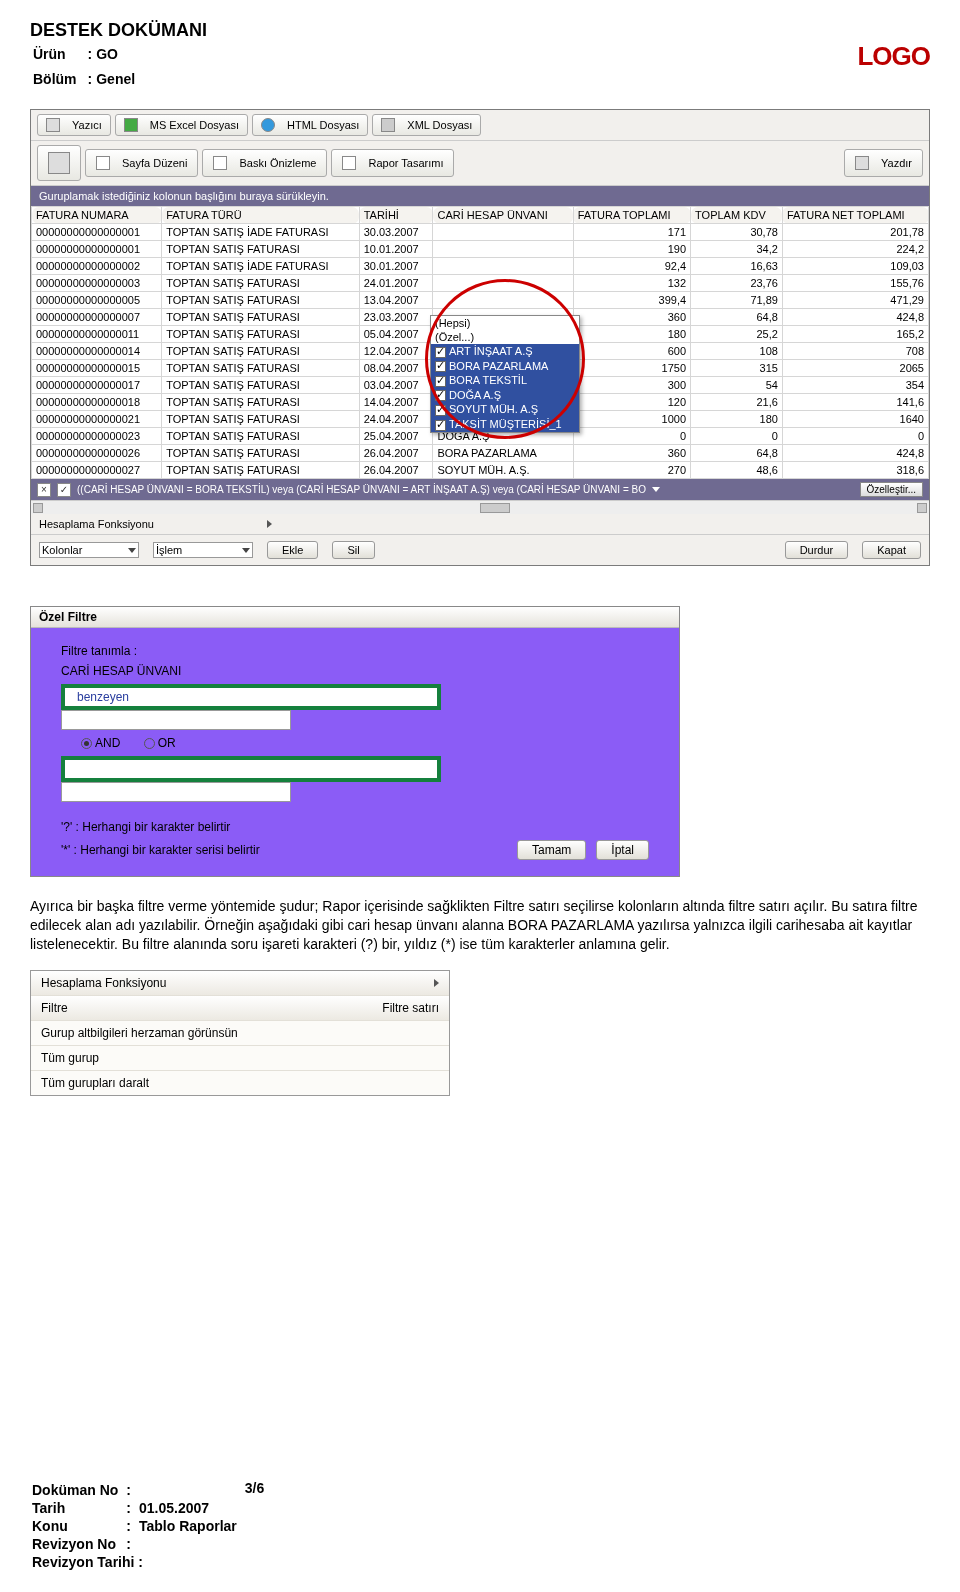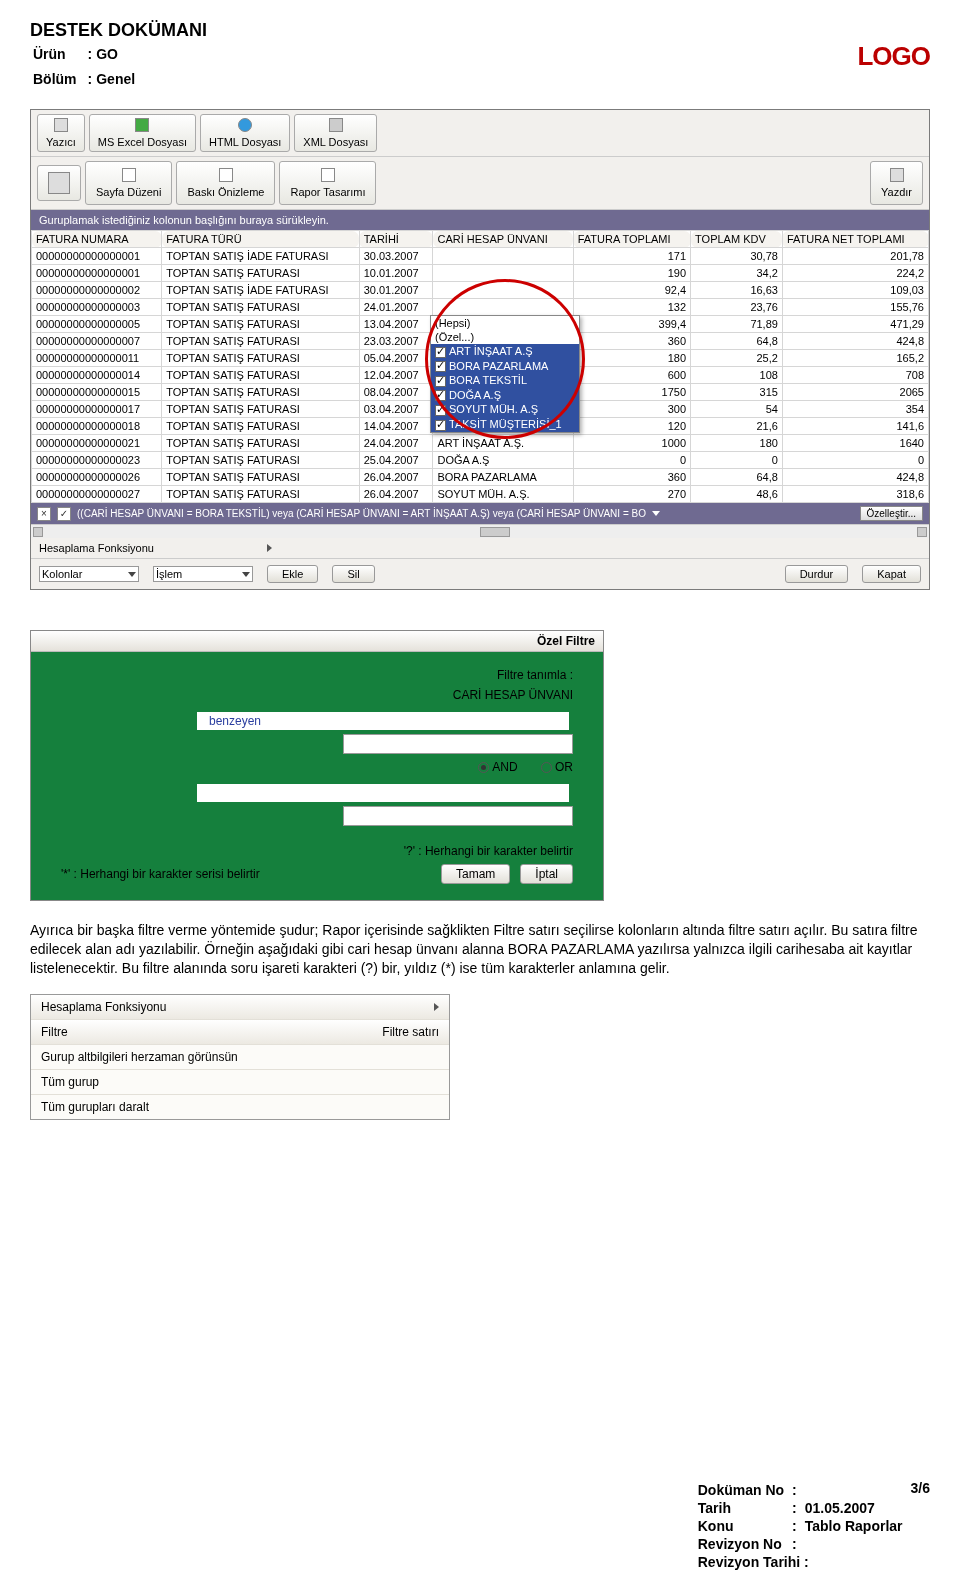--- a/index.html
+++ b/index.html
@@ -18,21 +18,21 @@
   .meta-box { font-size: 14px; font-weight: bold; line-height: 1.5; }
   .meta-box td:first-child { padding-right: 8px; }
   .logo { font-size: 26px; font-weight: bold; color: #b00; font-family: Arial Black, Arial; letter-spacing: -1px; }
   
   .app-window { border: 1px solid #7b7b7b; background: #f2f0ed; margin: 16px 0 24px 0; font-size: 11px; }
   .titlebar { background: linear-gradient(#ece9e4,#ddd8cf); display: flex; align-items: center; padding: 2px 4px; border-bottom: 1px solid #bbb; }
   .titlebar .scroll-icon { width: 14px; height: 14px; background:#c8953f; border:1px solid #a06f1b; margin-right:4px; border-radius:2px; display:inline-block;}
   .mac-btn { width: 12px; height: 12px; border-radius: 50%; margin-left: 4px; display: inline-block; }
   .mac-red{background:#ff5e57;} .mac-yellow{background:#ffbd2e;} .mac-green{background:#28ca41;}
   .toolbar1, .toolbar2 { display: flex; padding: 4px 6px; border-bottom: 1px solid #ccc; gap:4px; align-items:center;}
-  .tbtn { background: linear-gradient(#fff,#e8e8e2); border: 1px solid #aaa; border-radius: 3px; padding: 3px 8px; display:flex; align-items:center; gap:4px;flex-direction:column; }
+  .tbtn { background: linear-gradient(#fff,#e8e8e2); border: 1px solid #aaa; border-radius: 3px; padding: 3px 8px; display:flex; align-items:center; gap:12px; }
   .toolbar2 .tbtn{padding:6px 10px;}
   .icon-sq{width:14px;height:14px;display:inline-block;border:1px solid #888;background:#fff;}
   .icon-xls{background:#4a4;}
   .icon-html{background:#39d; border-radius:50%;}
   .icon-xml{background:#ccc;}
   .icon-printer{background:#ddd;}
   .icon-page{background:#fff;}
   .group-bar{background:#6f6a91;color:#fff;padding:4px 8px;}
   .grid { width:100%; border-collapse:collapse; background:#fff; }
   .grid th, .grid td{border:1px solid #d6d6d6; padding:2px 4px; text-align:left; white-space:nowrap;}
@@ -47,40 +47,40 @@
   .filter-bar{background:#6f6a91;color:#fff;padding:3px 6px;display:flex;align-items:center;gap:6px;font-size:10px;}
   .filter-bar .xbtn{background:#fff;color:#333;border:1px solid #888;width:14px;height:14px;display:flex;align-items:center;justify-content:center;}
   .filter-bar .cust{margin-left:auto;background:linear-gradient(#fff,#ddd);color:#000;border:1px solid #888;padding:1px 6px;}
   .calc-row{background:#f2f0ed;border-top:1px solid #ccc;padding:6px 8px;display:flex;align-items:center;gap:14px;}
   .selbox{background:#fff;border:1px solid #999;padding:1px 2px;display:inline-flex;align-items:center;min-width:100px;justify-content:space-between;}
   .selbox .arr{border-left:4px solid transparent;border-right:4px solid transparent;border-top:5px solid #444;margin-left:6px;}
   .fbtn{background:linear-gradient(#fff,#e2e0d8);border:1px solid #999;border-radius:3px;padding:2px 14px;}
   .app-wrap{position:relative;}
 
   
-  .dlg{border:1px solid #888;background:#15803d;margin:40px 0 20px 0;width:574px;text-align:right;}
+  .dlg{border:1px solid #888;background:#8b5cf6;margin:40px 0 20px 0;width:650px;}
   .dlg .dlg-title{background:linear-gradient(#fff,#e5e2db);padding:3px 8px;font-weight:bold;border-bottom:1px solid #bbb;}
   .dlg .body{padding:10px 14px;}
   .dlg .row{margin:6px 16px;}
   .dlg .sel-wide{background:#fff;border:4px solid #15803d;padding:2px 12px;display:inline-flex;align-items:center;justify-content:space-between;width:380px;}
   .dlg .txt{background:#fff;border:1px solid #999;padding:2px 4px;width:230px;display:inline-block;}
   .radio{display:inline-block;width:11px;height:11px;border:1px solid #555;border-radius:50%;margin-right:3px;vertical-align:middle;position:relative;}
   .radio.on::after{content:"";position:absolute;inset:2px;background:#333;border-radius:50%;}
 
   .body-text{font-family:Verdana,Arial,sans-serif;font-size:14px;line-height:1.35;margin:16px 0;}
 
   
   .ctx{border:1px solid #999;background:#fcfbf8;width:420px;margin:10px 0 40px 0;font-size:12px;}
   .ctx .item{padding:5px 10px;border-bottom:1px solid #e3e0d8;display:flex;gap:6px;align-items:center;}
   .ctx .item:last-child{border-bottom:none;}
   .ctx .item.hdr{background:linear-gradient(#fff,#ece9e2);}
   .ctx .rarr{margin-left:auto;border-top:4px solid transparent;border-bottom:4px solid transparent;border-left:5px solid #555;}
   .ctx .sub{margin-left:auto;}
 
-  .footer{position:absolute;bottom:20px;left:30px;right:30px;font-size:14px;font-weight:bold;display:flex;justify-content:flex-end;}
+  .footer{position:absolute;bottom:20px;left:30px;right:30px;font-size:14px;font-weight:bold;display:flex;justify-content:flex-start;}
   .footer table td{padding:0 6px 0 0;}
 </style>
 </head>
 <body>
 
 <div class="page">
 
   <div class="doc-title">DESTEK DOKÜMANI</div>
 
   <div class="header-row">

